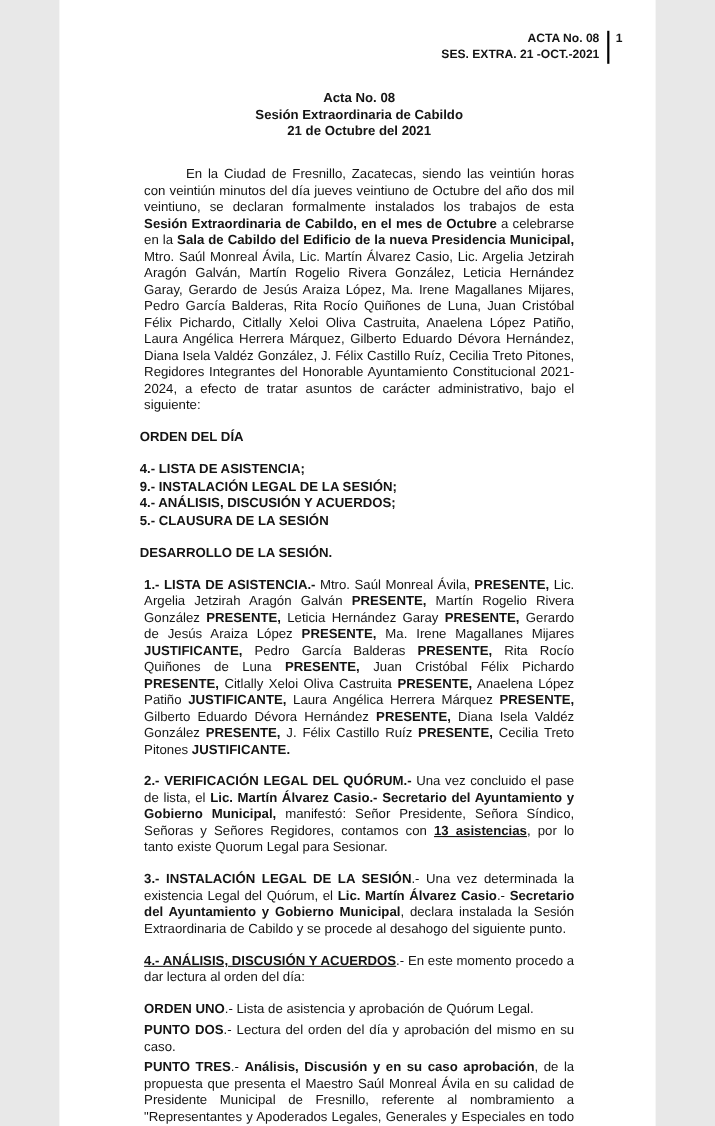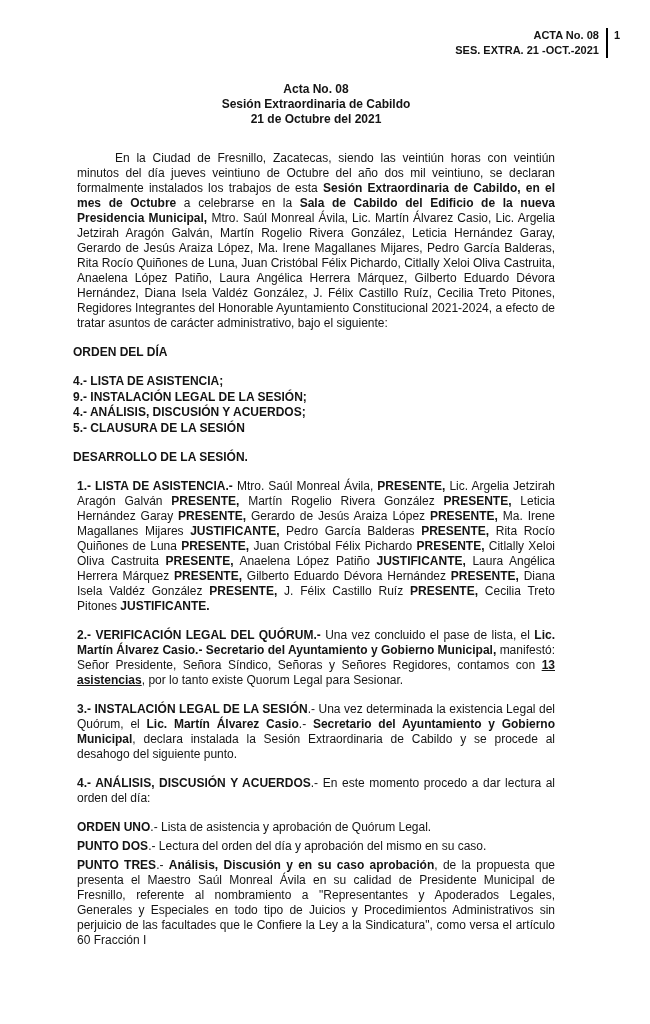--- a/index.html
+++ b/index.html
@@ -1,23 +1,23 @@
 <!DOCTYPE html>
 <html><head>
 <meta charset="utf-8">
 <style>
   html, body { margin: 0; padding: 0; background: #e8e8e8; }
   .page {
-    width: 650px;
+    width: 542px;
     height: 1024px;
     margin: 0 auto;
     background: #ffffff;
     position: relative;
     box-sizing: border-box;
-    padding: 30px 91px 0 73px;
+    padding: 30px 70px 0 73px;
     font-family: "Liberation Sans", sans-serif;
     color: #141414;
     overflow: hidden;
   }
   .header {
     position: absolute;
     top: 28px;
     right: 30px;
     display: flex;
     align-items: stretch;
@@ -90,19 +90,19 @@
   </div>
 
   <div class="center-heading">DESARROLLO DE LA SESIÓN.</div>
 
   <p class="para block"><span style="font-weight: 700;">1.- LISTA DE ASISTENCIA.-</span><span> Mtro. Saúl Monreal Ávila, </span><span style="font-weight: 700;">PRESENTE,</span><span> Lic. Argelia Jetzirah Aragón Galván </span><span style="font-weight: 700;">PRESENTE,</span><span> Martín Rogelio Rivera González </span><span style="font-weight: 700;">PRESENTE,</span><span> Leticia Hernández Garay </span><span style="font-weight: 700;">PRESENTE,</span><span> Gerardo de Jesús Araiza López </span><span style="font-weight: 700;">PRESENTE,</span><span> Ma. Irene Magallanes Mijares </span><span style="font-weight: 700;">JUSTIFICANTE,</span><span> Pedro García Balderas </span><span style="font-weight: 700;">PRESENTE,</span><span> Rita Rocío Quiñones de Luna </span><span style="font-weight: 700;">PRESENTE,</span><span> Juan Cristóbal Félix Pichardo </span><span style="font-weight: 700;">PRESENTE,</span><span> Citlally Xeloi Oliva Castruita </span><span style="font-weight: 700;">PRESENTE,</span><span> Anaelena López Patiño </span><span style="font-weight: 700;">JUSTIFICANTE,</span><span> Laura Angélica Herrera Márquez </span><span style="font-weight: 700;">PRESENTE,</span><span> Gilberto Eduardo Dévora Hernández </span><span style="font-weight: 700;">PRESENTE,</span><span> Diana Isela Valdéz González </span><span style="font-weight: 700;">PRESENTE,</span><span> J. Félix Castillo Ruíz </span><span style="font-weight: 700;">PRESENTE,</span><span> Cecilia Treto Pitones </span><span style="font-weight: 700;">JUSTIFICANTE.</span></p>
 
   <p class="para block"><span style="font-weight: 700;">2.- VERIFICACIÓN LEGAL DEL QUÓRUM.-</span><span> Una vez concluido el pase de lista, el </span><span style="font-weight: 700;">Lic. Martín Álvarez Casio.- Secretario del Ayuntamiento y Gobierno Municipal,</span><span> manifestó: Señor Presidente, Señora Síndico, Señoras y Señores Regidores, contamos con </span><span style="font-weight: 700; text-decoration: underline;">13 asistencias</span><span>, por lo tanto existe Quorum Legal para Sesionar.</span></p>
 
   <p class="para block"><span style="font-weight: 700;">3.- INSTALACIÓN LEGAL DE LA SESIÓN</span><span>.- Una vez determinada la existencia Legal del Quórum, el </span><span style="font-weight: 700;">Lic. Martín Álvarez Casio</span><span>.- </span><span style="font-weight: 700;">Secretario del Ayuntamiento y Gobierno Municipal</span><span>, declara instalada la Sesión Extraordinaria de Cabildo y se procede al desahogo del siguiente punto.</span></p>
 
-  <p class="para block"><span style="font-weight: 700;">4.- ANÁLISIS, DISCUSIÓN Y ACUERDOS</span><span>.- En este momento procedo a dar lectura al orden del día:</span></p>
+  <p class="para block"><span style="font-weight: 700; text-decoration: underline;">4.- ANÁLISIS, DISCUSIÓN Y ACUERDOS</span><span>.- En este momento procedo a dar lectura al orden del día:</span></p>
 
   <p class="para punto-first"><span style="font-weight: 700;">ORDEN UNO</span><span>.- Lista de asistencia y aprobación de Quórum Legal.</span></p>
   <p class="para"><span style="font-weight: 700;">PUNTO DOS</span><span>.- Lectura del orden del día y aprobación del mismo en su caso.</span></p>
   <p class="para"><span style="font-weight: 700;">PUNTO TRES</span><span>.- </span><span style="font-weight: 700;">Análisis, Discusión y en su caso aprobación</span><span>, de la propuesta que presenta el Maestro Saúl Monreal Ávila en su calidad de Presidente Municipal de Fresnillo, referente al nombramiento a "Representantes y Apoderados Legales, Generales y Especiales en todo tipo de Juicios y Procedimientos Administrativos sin perjuicio de las facultades que le Confiere la Ley a la Sindicatura", como versa el artículo 60 Fracción I</span></p>
 
 </div>
 
 </body></html>

